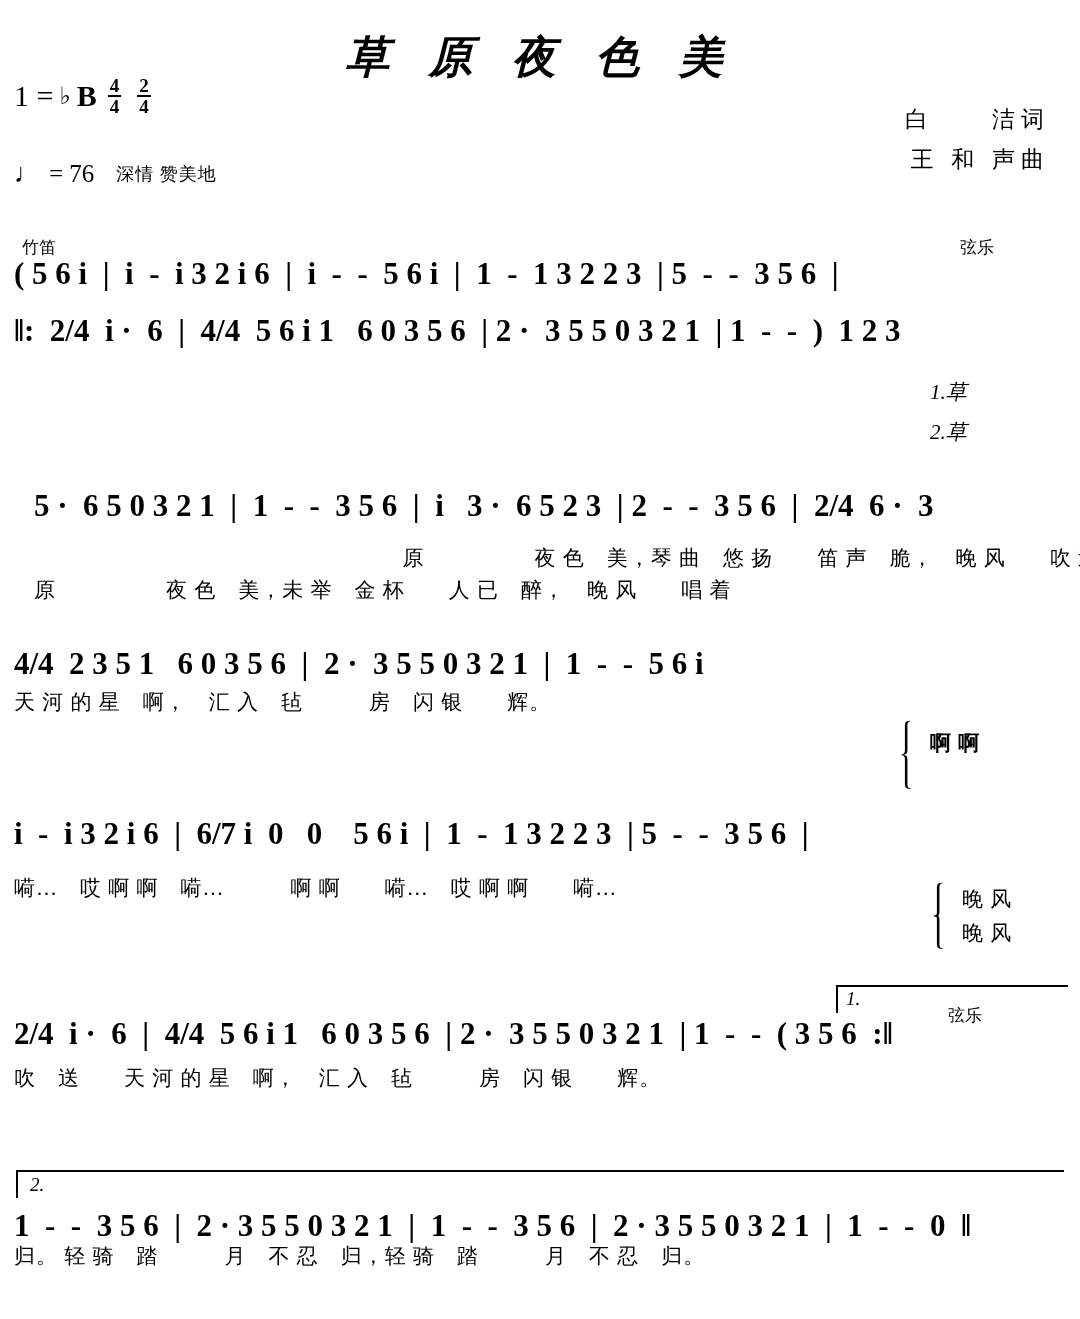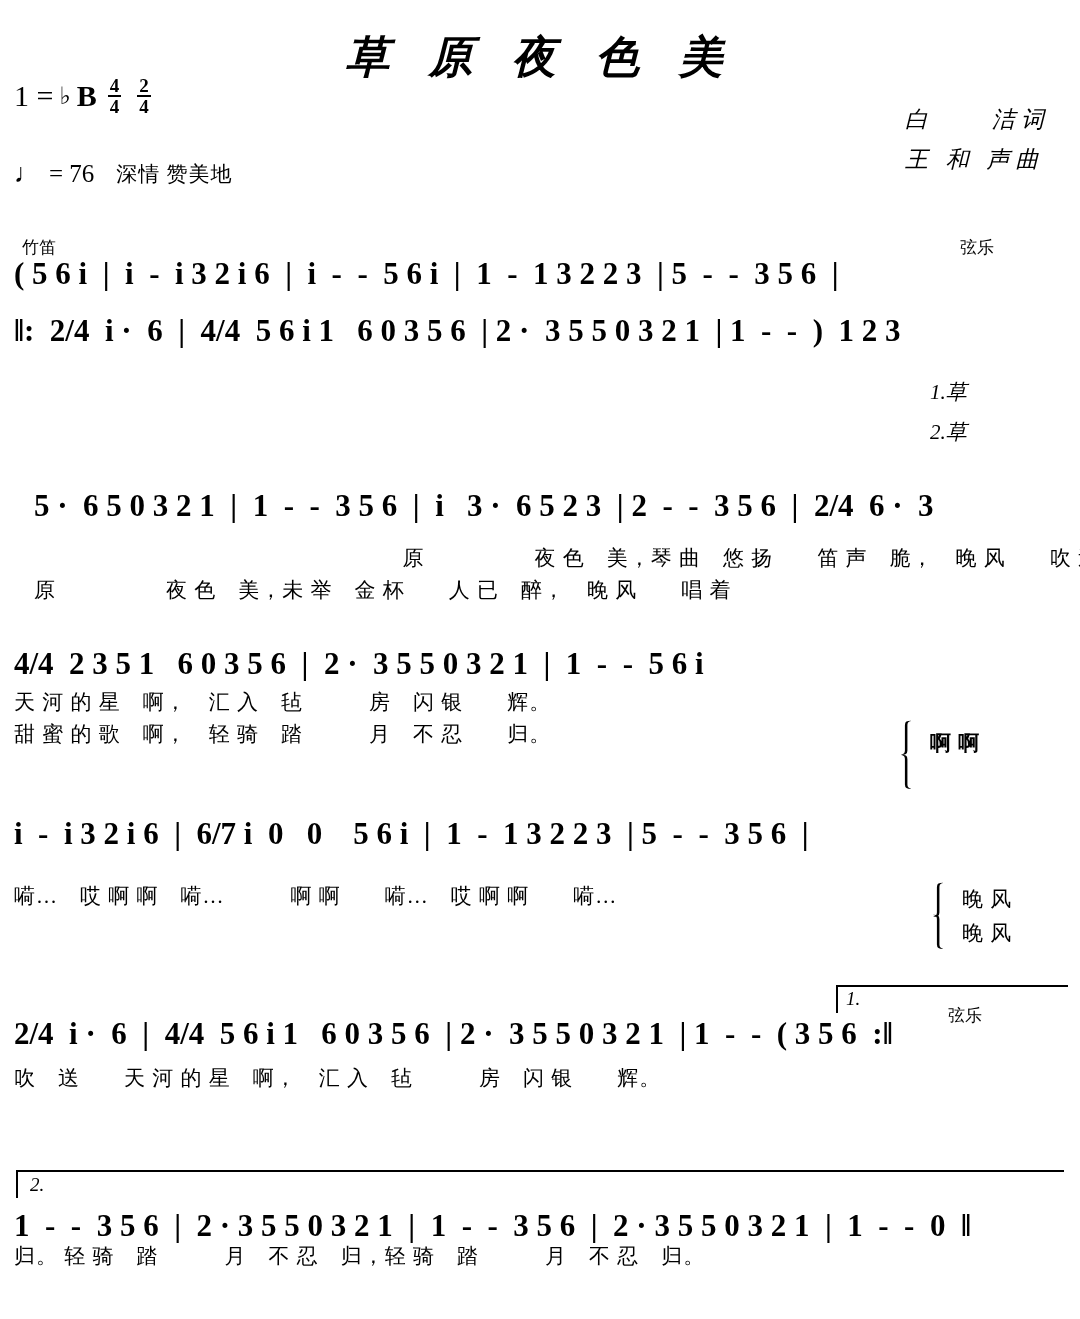--- a/index.html
+++ b/index.html
@@ -59,29 +59,29 @@
   .tempo {
     position: absolute;
     left: 14px;
     top: 158px;
     font-size: 25px;
     display: flex;
     align-items: center;
     gap: 8px;
   }
   .tempo .note { font-size: 27px; }
-  .tempo .expr { font-size: 21px; margin-left: 14px; letter-spacing: 1px; }
+  .tempo .expr { font-size: 18px; margin-left: 14px; letter-spacing: 1px; }
   .credits {
     position: absolute;
     right: 30px;
     top: 100px;
     font-size: 23px;
     line-height: 1.75;
+    text-align: right;
     letter-spacing: 6px;
-    font-style: italic;
   }
 
   
   .row {
     position: absolute;
     left: 0;
     width: 1080px;
   }
   .notes {
     font-family: "Liberation Serif", serif;
@@ -170,29 +170,28 @@
 
   <div class="row" style="top:490px;padding-left:20px;">
     <div class="notes">5 ·  6 5 0 3 2 1  |  1  -  -  3 5 6  |  i   3 ·  6 5 2 3  | 2  -  -  3 5 6  |  2/4  6 ·  3</div>
     <div class="lyrics" style="margin-top:22px;text-align:right;">原　　　　　夜 色　美，琴 曲　悠 扬　　笛 声　脆，　晚 风　　吹 送</div>
     <div class="lyrics">原　　　　　夜 色　美，未 举　金 杯　　人 已　醉，　晚 风　　唱 着</div>
   </div>
 
   <div class="row" style="top:648px;">
     <div class="notes">4/4  2 3 5 1   6 0 3 5 6  |  2 ·  3 5 5 0 3 2 1  |  1  -  -  5 6 i</div>
     <div class="lyrics" style="margin-top:8px;">天 河 的 星　啊，　汇 入　毡　　　房　闪 银　　辉。</div>
-    <div class="lyrics">甜 蜜 的 歌　啊，　轻 骑　踏　　　月　不 忍　　归。</div>
   </div>
   <div class="brace" style="left:898px; top:718px;">⎰</div>
   <div class="brace" style="left:898px; top:752px;">⎱</div>
   <div class="lyrics" style="position:absolute; left:930px; top:728px; padding-left:0;font-weight:bold;">啊 啊</div>
 
   <div class="row" style="top:818px;">
     <div class="notes">i  -  i 3 2 i 6  |  6/7 i  0   0    5 6 i  |  1  -  1 3 2 2 3  | 5  -  -  3 5 6  |</div>
-    <div class="lyrics" style="margin-top:32px;">嗬…　哎 啊 啊　嗬…　　　啊 啊　　嗬…　哎 啊 啊　　嗬…</div>
+    <div class="lyrics" style="margin-top:24px;">嗬…　哎 啊 啊　嗬…　　　啊 啊　　嗬…　哎 啊 啊　　嗬…</div>
   </div>
   <div class="brace" style="left:930px; top:880px;">⎰</div>
   <div class="brace" style="left:930px; top:912px;">⎱</div>
   <div class="lyrics" style="position:absolute; left:962px; top:884px; padding-left:0;">晚 风</div>
   <div class="lyrics" style="position:absolute; left:962px; top:918px; padding-left:0;">晚 风</div>
 
   <div class="ending-box" style="left:836px; top:985px; width:230px;"></div>
   <div class="ending-num" style="left:846px; top:988px;">1.</div>
   <div class="label" style="left:948px; top:1004px;">弦乐</div>
 

